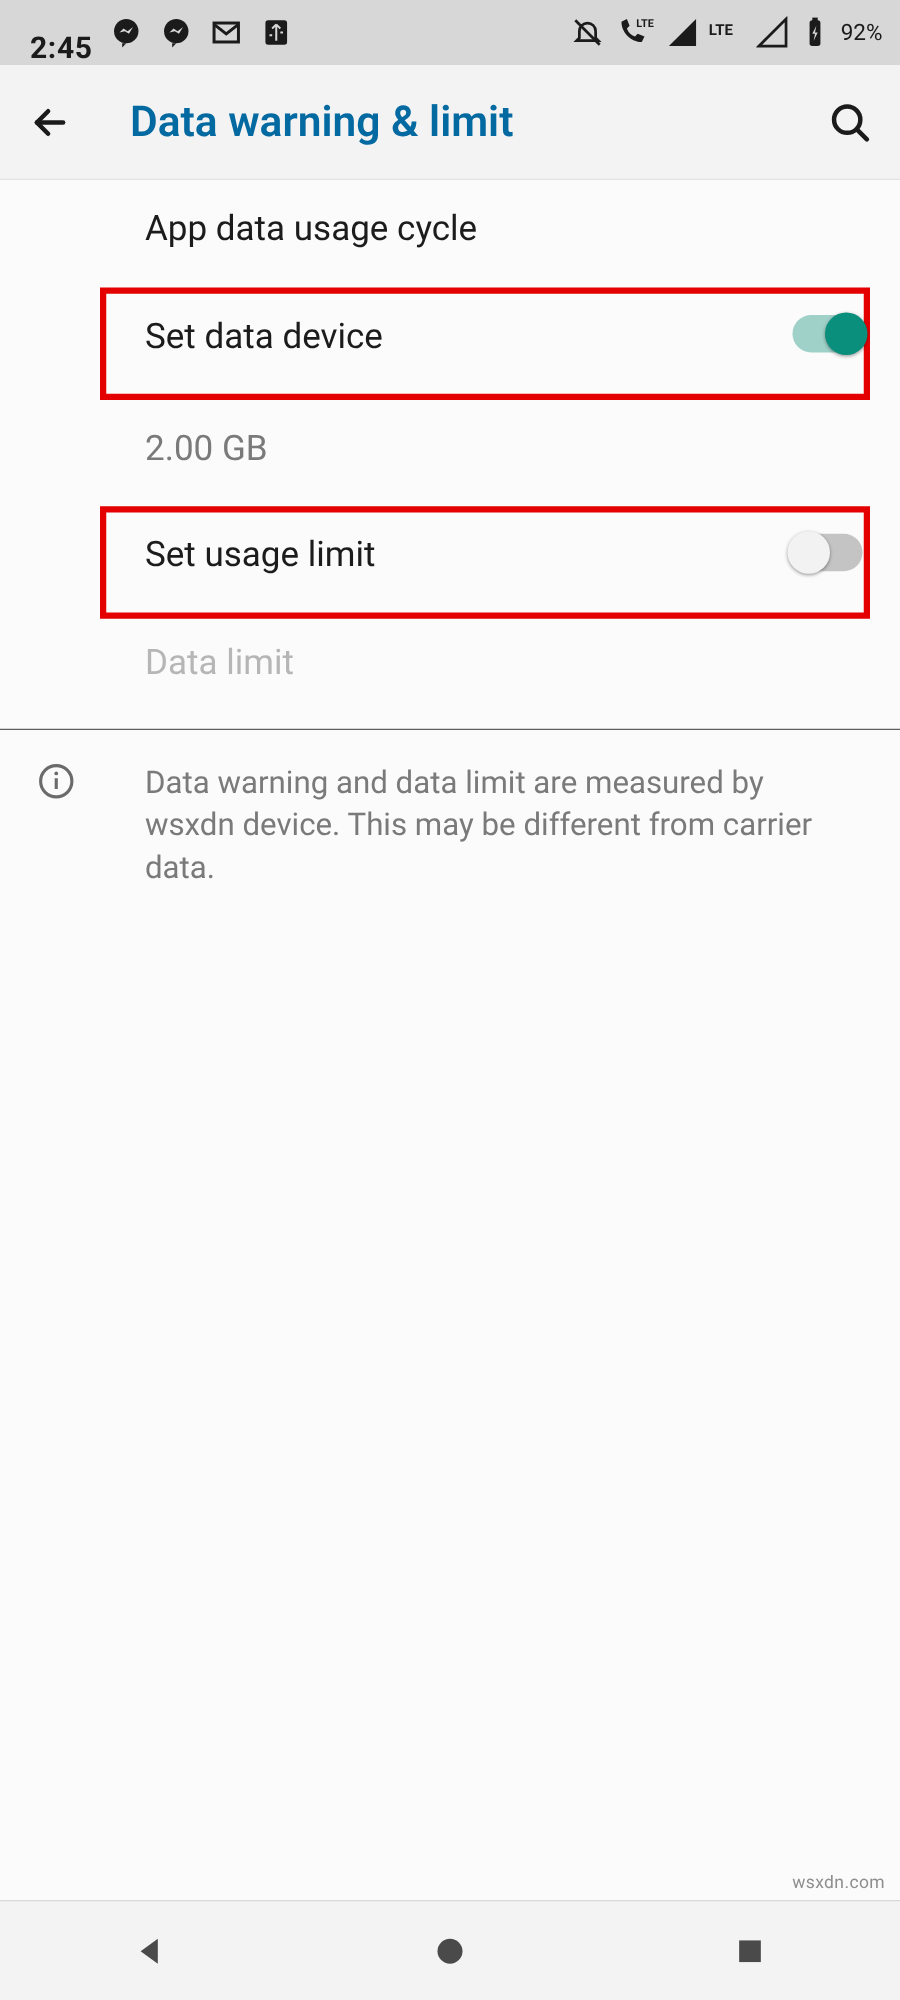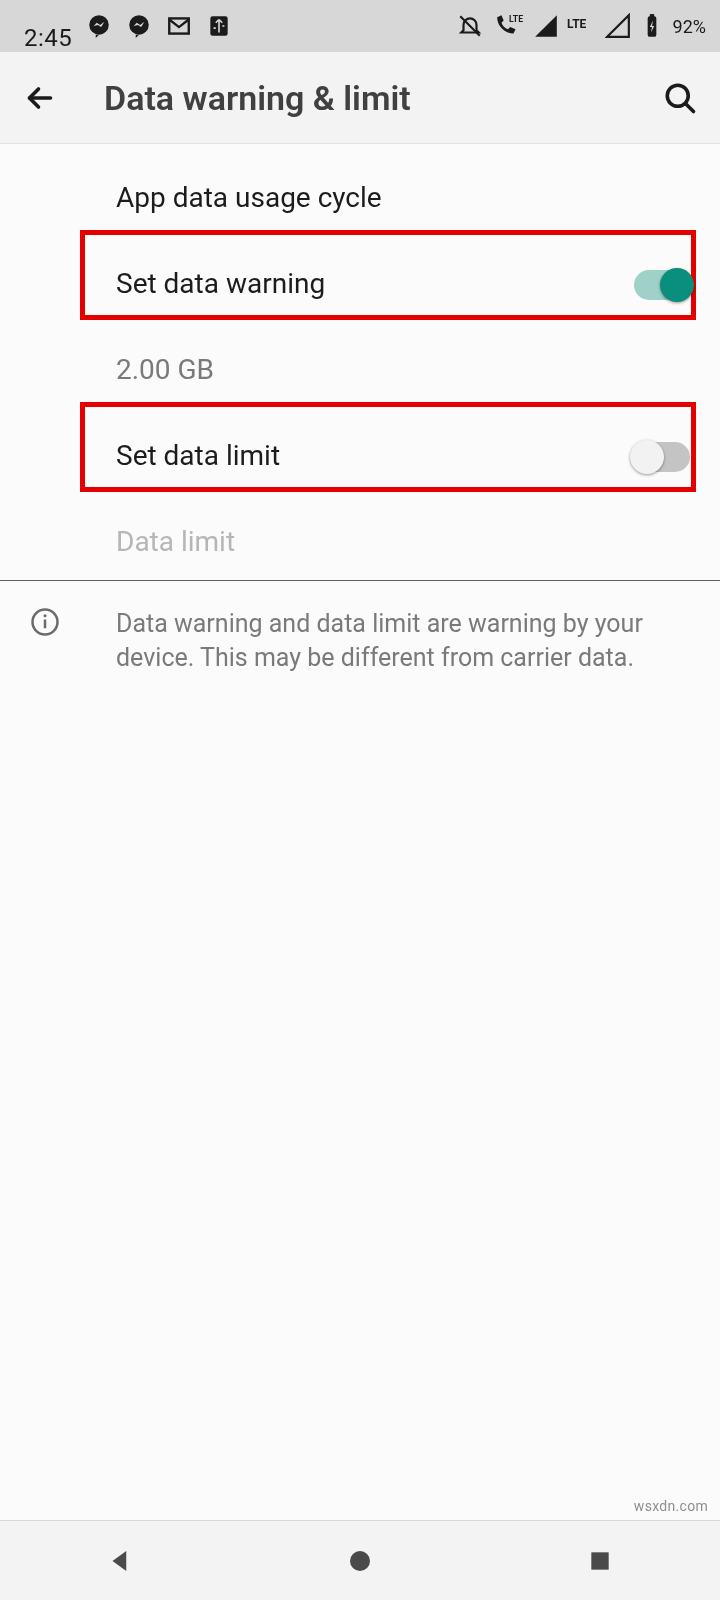--- a/index.html
+++ b/index.html
@@ -11,45 +11,45 @@
     height: 52px;
     background: #d7d7d7;
     display: flex;
     align-items: center;
     justify-content: space-between;
     padding: 0 14px 0 24px;
     font-size: 24px;
     color: #1b1b1b;
   }
   .status-left, .status-right { display: flex; align-items: center; gap: 14px; }
-  .status-left .clock { font-weight: 400; letter-spacing: .5px; margin-top: 24px; }
+  .status-left .clock { font-weight: 700; letter-spacing: .5px; margin-top: 24px; }
   .status-right { gap: 8px; justify-content: flex-end; }
   .status-right .pct { font-size: 18px; font-weight: 400; }
   .s-icon { width: 26px; height: 26px; display: inline-flex; align-items: center; justify-content: center; }
   .s-icon svg { width: 100%; height: 100%; }
 
   
   .app-bar {
     height: 92px;
     background: #f3f3f3;
     border-bottom: 1px solid #e2e2e2;
     display: flex;
     align-items: center;
     padding: 0 18px;
   }
   .app-bar .back { width: 44px; height: 44px; display:flex; align-items:center; justify-content:center; margin-right: 42px; }
-  .app-bar .title { font-size: 34px; font-weight: 600; color: #404040; flex: 1; }
+  .app-bar .title { font-size: 34px; font-weight: 600; color: #0369a1; flex: 1; }
   .app-bar .search { width: 44px; height: 44px; display:flex; align-items:center; justify-content:center; }
 
   
   .content { flex: 1; background: #fbfbfb; position: relative; }
   .row {
     display: flex;
-    align-items: flex-end;
-    padding: 22px 30px 16px 116px;
+    align-items: flex-start;
+    padding: 22px 30px 30px 116px;
     min-height: 86px;
     position: relative;
   }
   .row .label { font-size: 28px; color: #1c1c1c; }
   .row .sub   { font-size: 28px; color: #7a7a7a; margin-top: 4px; }
   .row.disabled .label { color: #b6b6b6; }
   .row .col { display:flex; flex-direction:column; }
   .row .toggle-slot { margin-left: auto; }
 
   
@@ -201,41 +201,41 @@
   <div class="row">
     <div class="col">
         <div class="label">App data usage cycle</div>
       </div>
   </div>
 
   <div class="row-wrap">
     <div class="hl hl1"></div>
     <div class="row">
       <div class="col">
-          <div class="label">Set data warning</div>
+          <div class="label">Set data device</div>
         </div>
       <div class="toggle-slot">
         <div class="switch on">
             <div class="knob"></div>
           </div>
       </div>
     </div>
   </div>
 
   <div class="row">
     <div class="col">
       <div class="sub">2.00 GB</div>
     </div>
   </div>
 
   <div class="row-wrap">
     <div class="hl hl2"></div>
     <div class="row">
       <div class="col">
-          <div class="label">Set data limit</div>
+          <div class="label">Set usage limit</div>
         </div>
       <div class="toggle-slot">
         <div class="switch off">
             <div class="knob"></div>
           </div>
       </div>
     </div>
   </div>
 
   <div class="row disabled">
@@ -247,21 +247,21 @@
   <div class="divider"></div>
 
   <div class="info-row">
     <div class="info-icon">
       <svg viewBox="0 0 24 24" width="30" height="30" fill="none" stroke="#6b6b6b" stroke-width="2">
           <circle cx="12" cy="12" r="10"></circle>
           <line x1="12" y1="10" x2="12" y2="17"></line>
           <circle cx="12" cy="7" r="1.2" fill="#6b6b6b" stroke="none"></circle>
         </svg>
     </div>
-    <div class="info-text">Data warning and data limit are warning by your device. This may be different from carrier data.</div>
+    <div class="info-text">Data warning and data limit are measured by wsxdn device. This may be different from carrier data.</div>
   </div>
 
 </div>
 
 <div class="watermark">wsxdn.com</div>
 
 <div class="nav-bar">
   <div class="nav-btn">
     <svg viewBox="0 0 24 24" width="30" height="30" fill="#4a4a4a">
         <path d="M17 4v16L6 12z"></path>

